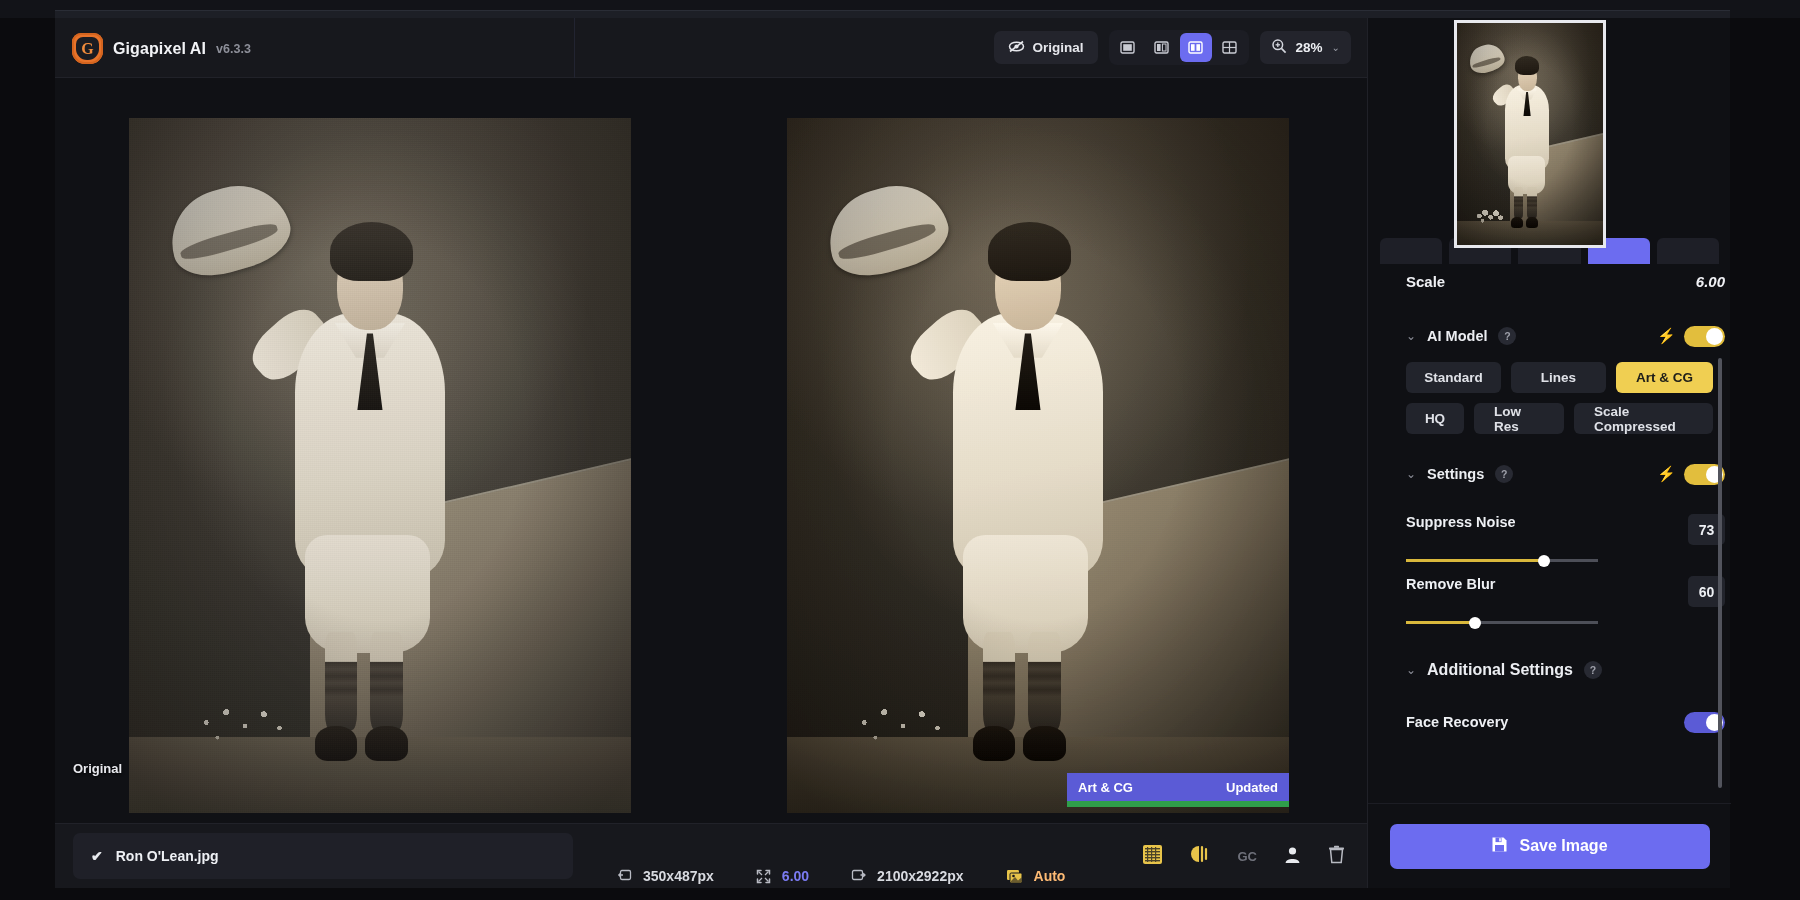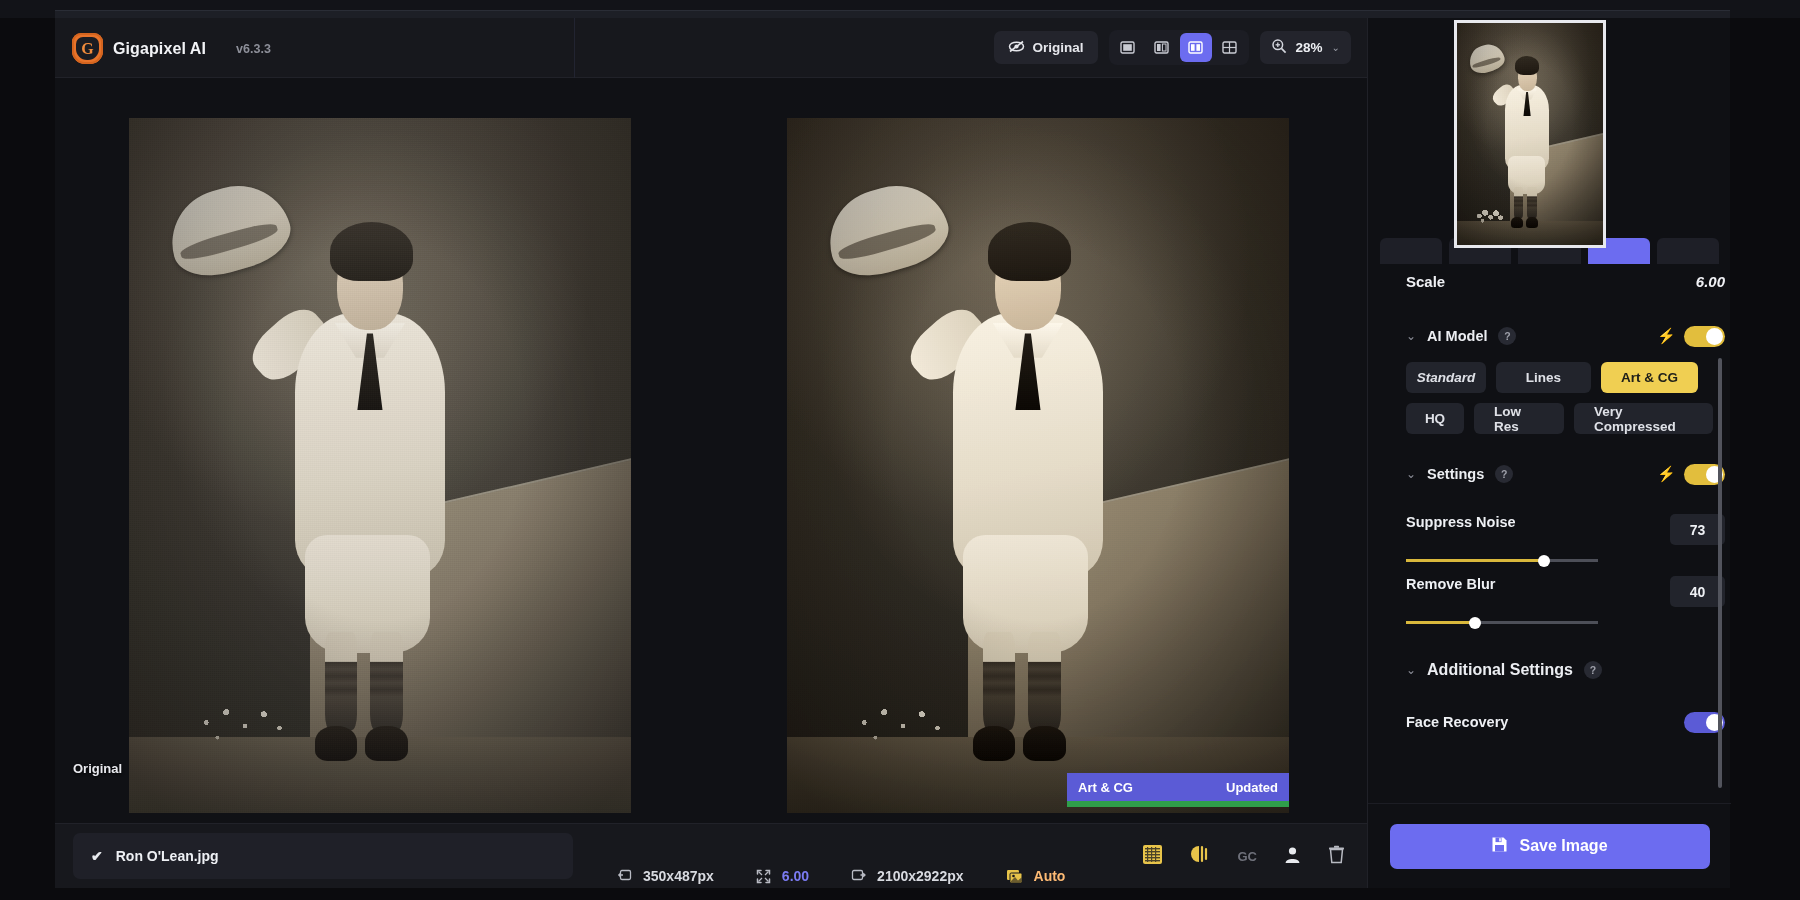--- a/index.html
+++ b/index.html
@@ -77,21 +77,21 @@
     color: #f08b3c; font-size: 16px; font-weight: bold;
     font-family: "Liberation Serif", serif;
     line-height: 1;
   }
   .app-title {
     color: #f2f3f6; font-size: 16px; font-weight: bold;
     letter-spacing: .1px;
   }
   .app-version {
     color: #8d8f99; font-size: 12.5px; font-weight: bold;
-    margin-left: 20px;
+    margin-left: 0;
   }
   .header-divider {
     position: absolute; left: 519px; top: 0;
     width: 1px; height: 60px; background: #222431;
   }
 
   .header-tools {
     position: absolute; right: 16px; top: 12px;
     display: flex; align-items: center; gap: 11px;
   }
@@ -422,32 +422,32 @@
   }
   .model-btn {
     height: 31px;
     background: #22242c;
     border-radius: 6px;
     color: #dfe1e7; font-size: 13.5px; font-weight: bold;
     display: flex; align-items: center; justify-content: center;
     padding: 0 20px;
     cursor: pointer;
   }
-  .model-btn.w1 { width: 80px; font-style: italic; }
+  .model-btn.w1 { width: 95px; }
   .model-btn.w2 { width: 95px; }
   .model-btn.w3 { width: 97px; }
   .model-btn.selected { background: #f0cf52; color: #20201a; }
 
   .slider-block { padding: 14px 22px 0 22px; }
   .slider-top {
     display: flex; align-items: flex-start; justify-content: space-between;
   }
   .slider-label { color: #eef0f4; font-size: 14.5px; font-weight: bold; text-align: center; }
   .num-box {
-    width: 55px; height: 31px;
+    width: 37px; height: 31px;
     background: #22242c;
     border-radius: 5px;
     color: #eef0f4; font-size: 14px; font-weight: bold;
     display: flex; align-items: center; justify-content: center;
     cursor: text;
   }
   .track {
     position: relative;
     width: 192px; height: 3px;
     background: #4d4f58;
@@ -774,21 +774,21 @@
               <span class="toggle yellow"></span>
             </span>
           </div>
 
           <div class="model-grid">
             <div class="model-btn w1">Standard</div>
             <div class="model-btn w2">Lines</div>
             <div class="model-btn w3 selected">Art &amp; CG</div>
             <div class="model-btn" style="width:58px;">HQ</div>
             <div class="model-btn" style="width:90px;">Low Res</div>
-            <div class="model-btn" style="width:139px;">Very Compressed</div>
+            <div class="model-btn" style="width:139px;">Scale Compressed</div>
           </div>
 
           <div class="section-head" style="margin-top:14px;">
             <span class="caret">⌄</span>
             <span class="section-title">Settings</span>
             <span class="qmark">?</span>
             <span class="head-right">
               <span class="bolt">⚡</span>
               <span class="toggle yellow"></span>
             </span>
@@ -801,21 +801,21 @@
             </div>
             <div class="track">
               <div class="fill yellow" style="width:72%;"></div>
               <div class="knob" style="left:72%;"></div>
             </div>
           </div>
 
           <div class="slider-block">
             <div class="slider-top">
               <span class="slider-label">Remove Blur</span>
-              <span class="num-box">40</span>
+              <span class="num-box">60</span>
             </div>
             <div class="track">
               <div class="fill yellow" style="width:36%;"></div>
               <div class="knob" style="left:36%;"></div>
             </div>
           </div>
 
           <div class="section-head" style="margin-top:20px;">
             <span class="caret">⌄</span>
             <span class="section-title" style="font-size:16px;">Additional Settings</span>

